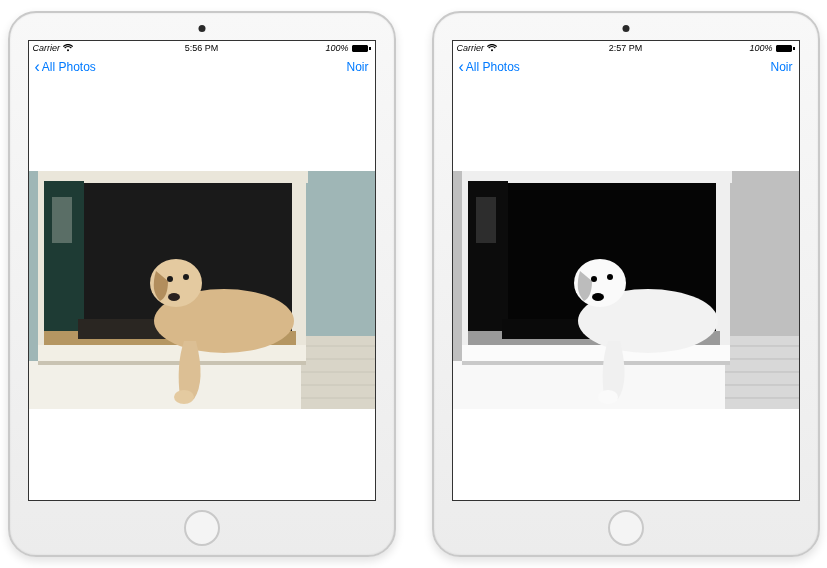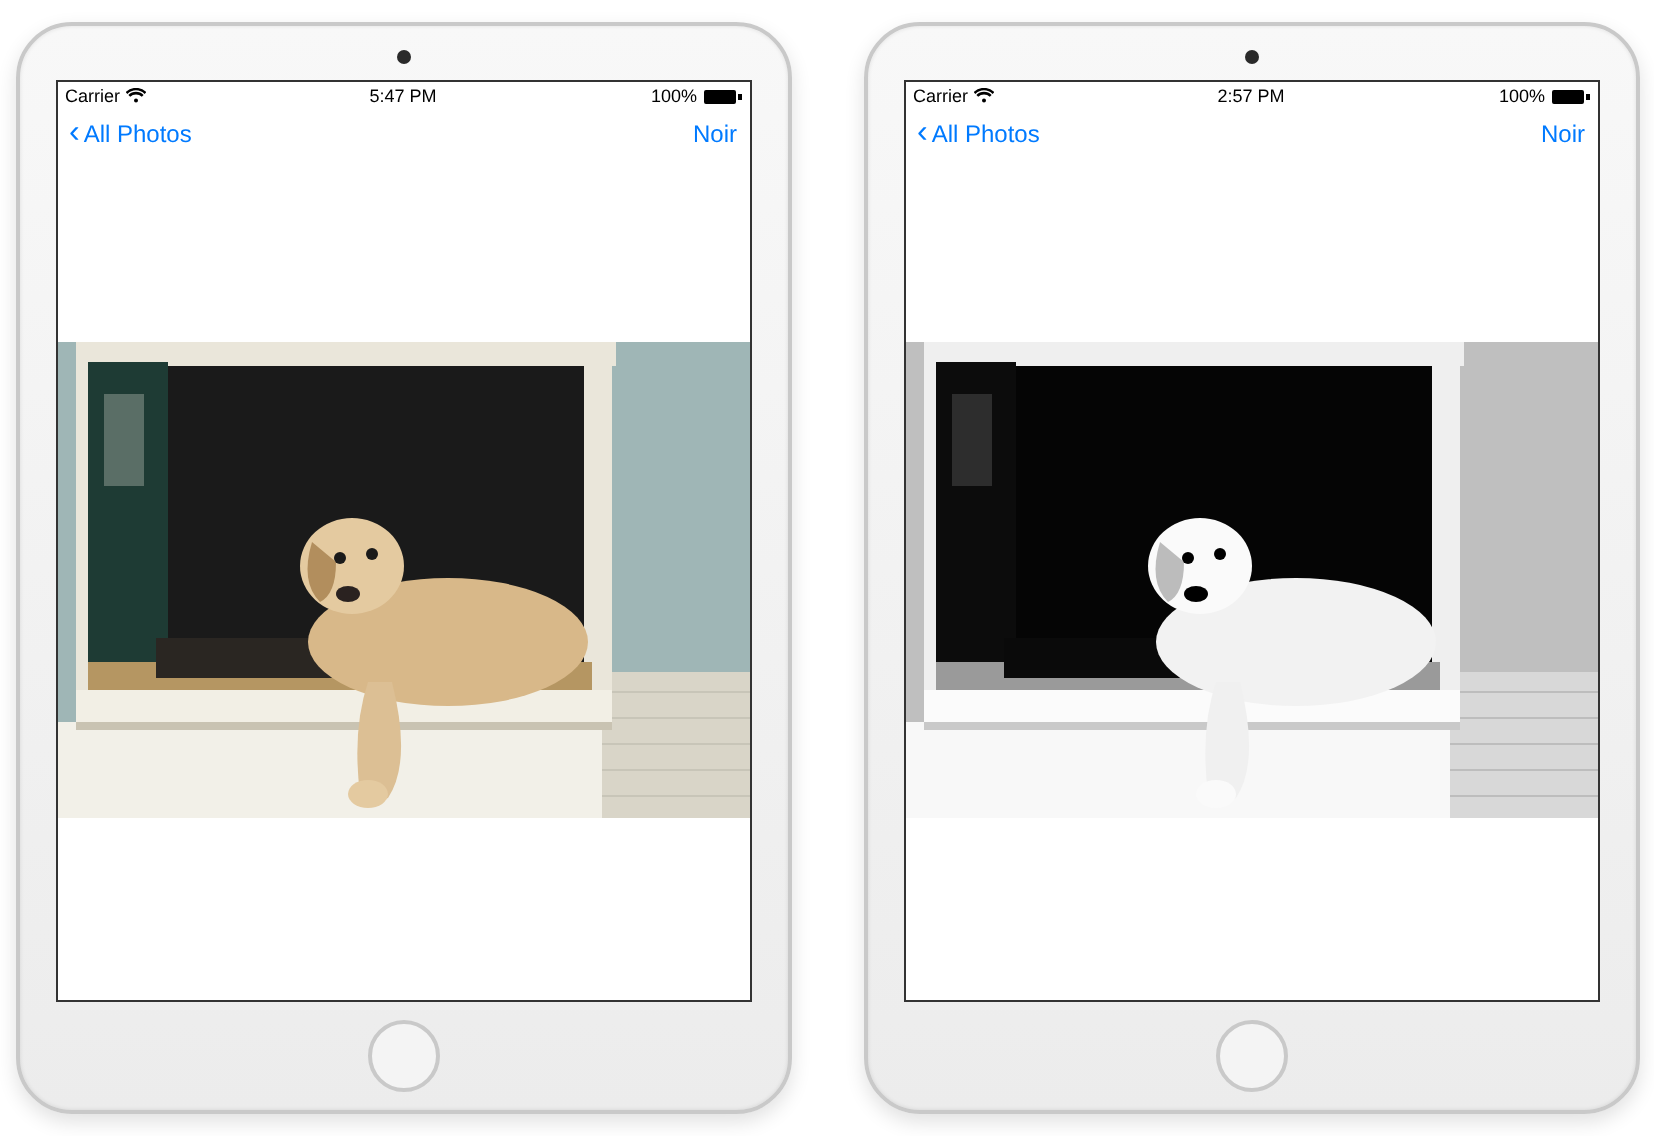--- a/index.html
+++ b/index.html
@@ -59,21 +59,21 @@
   .statusbar {
     height: 14px;
     font-size: 9px;
     color: #000;
     display: flex;
     align-items: center;
     justify-content: space-between;
     padding: 0 4px;
     border-bottom: 0;
   }
-  .status-left, .status-right { display: flex; align-items: center; gap: 3px; }
+  .status-left, .status-right { display: flex; align-items: center; gap: 3px; font-style: italic; }
   .status-center { position: absolute; left: 50%; transform: translateX(-50%); }
   .wifi-icon svg { display:block; }
   .battery { display:flex; align-items:center; gap:1px; }
   .battery-body {
     width: 16px; height: 7px;
     border: 1px solid #000;
     border-radius: 1px;
     position: relative;
   }
   .battery-body::after {
@@ -116,21 +116,21 @@
 
     <div class="statusbar">
       <div class="status-left">
         <span>Carrier</span>
         <span class="wifi-icon">
           <svg width="10" height="8" viewBox="0 0 10 8">
               <path d="M5 7.2a1 1 0 100-2 1 1 0 000 2zM1.2 3.5a5.4 5.4 0 017.6 0l-.9.9a4.1 4.1 0 00-5.8 0l-.9-.9zM-.2 2.1a7.3 7.3 0 0110.4 0l-.9.9a6 6 0 00-8.6 0l-.9-.9z" fill="#000"></path>
             </svg>
         </span>
       </div>
-      <div class="status-center">5:47 PM</div>
+      <div class="status-center">5:56 PM</div>
       <div class="status-right">
         <span>100%</span>
         <span class="battery">
           <span class="battery-body"></span>
             <span class="battery-tip"></span>
         </span>
       </div>
     </div>
 
     <div class="navbar">

